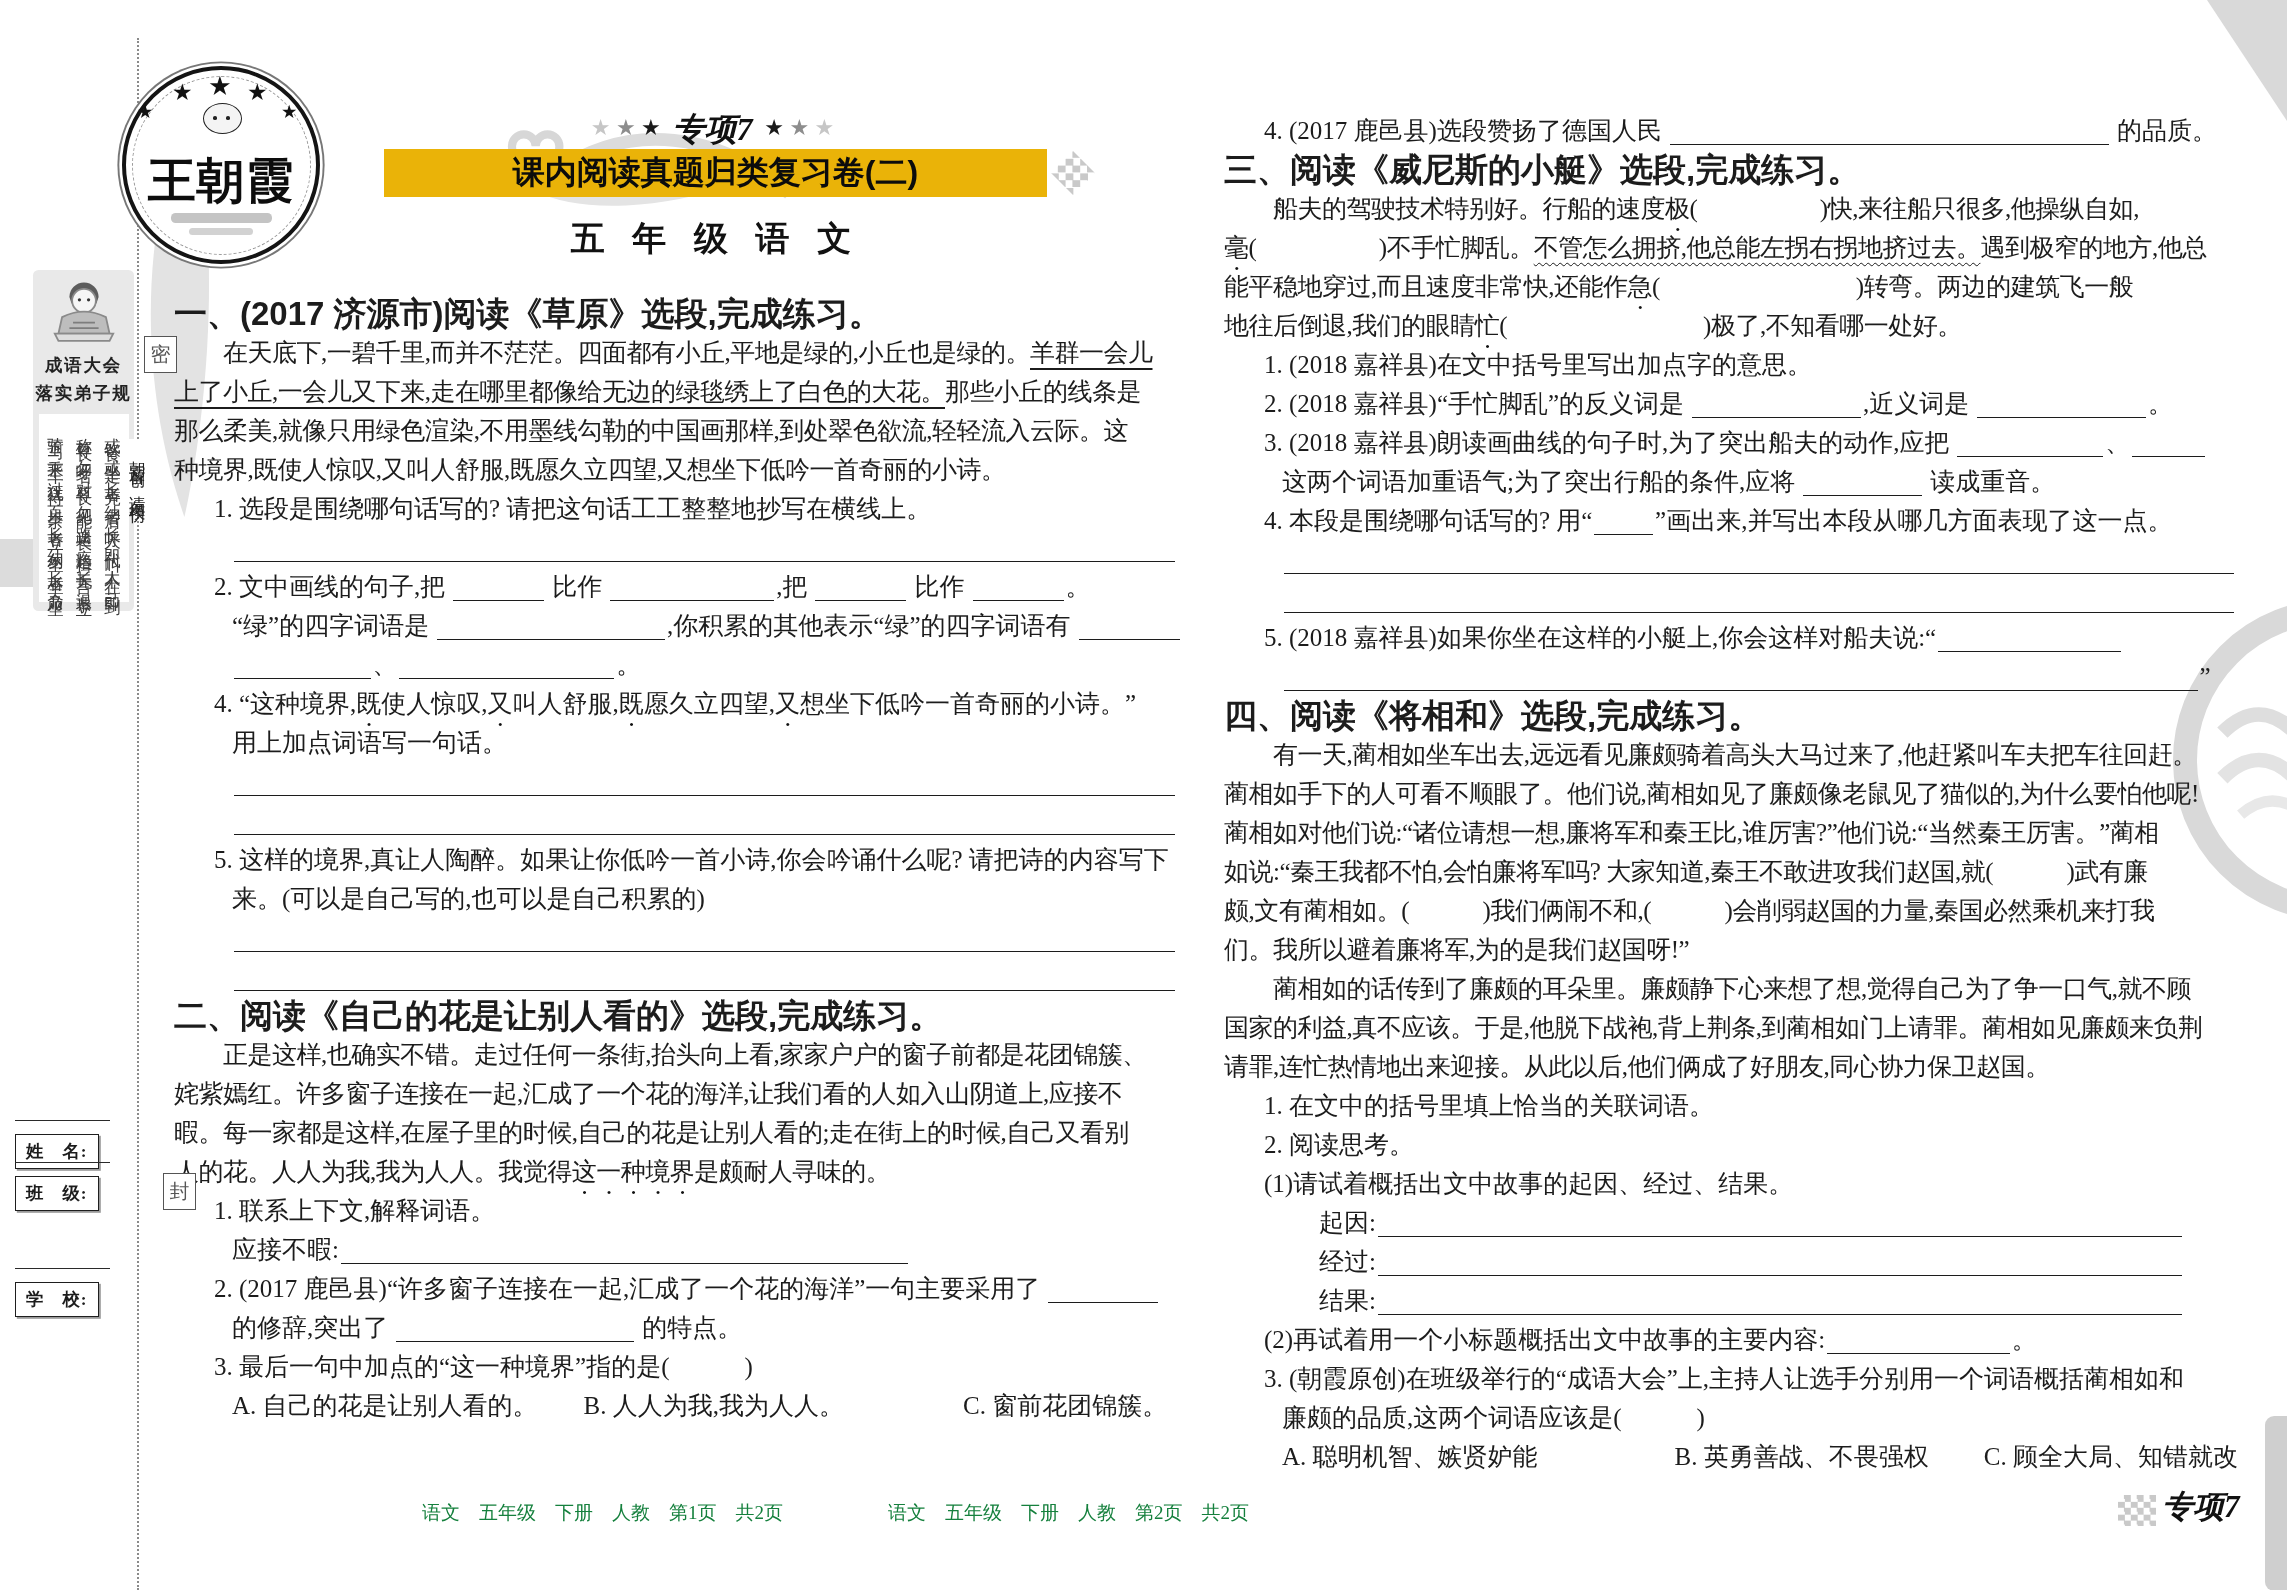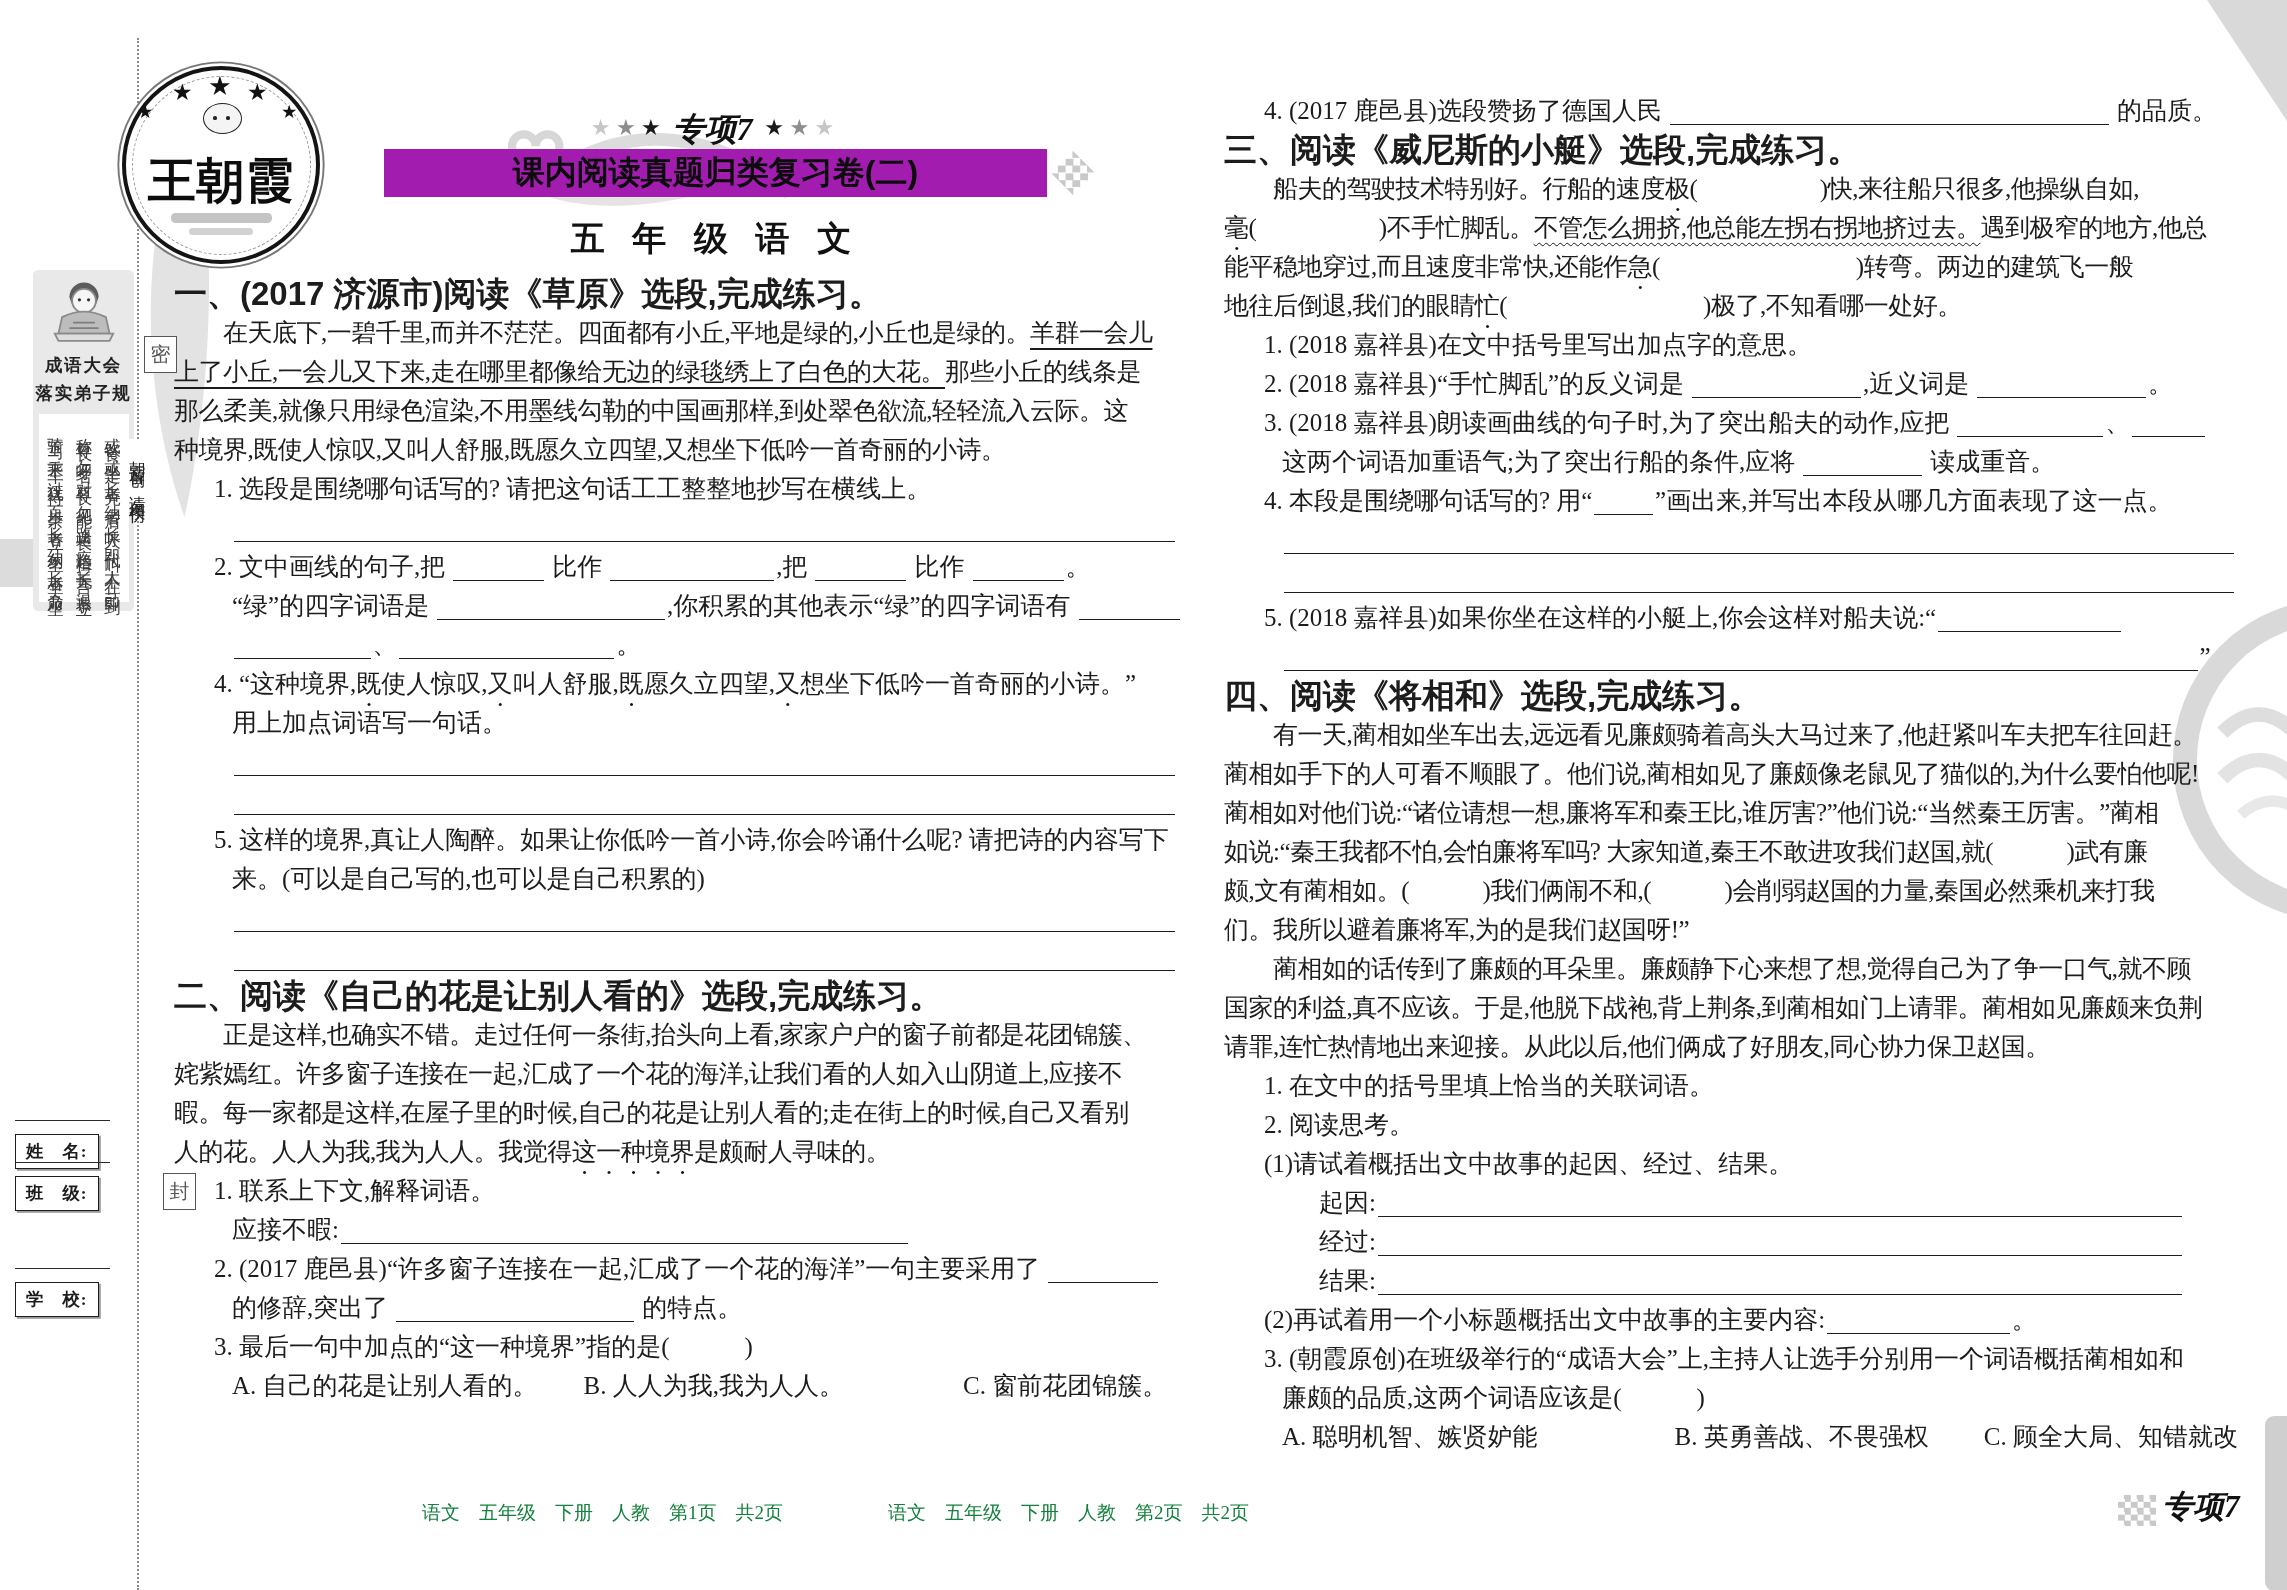--- a/index.html
+++ b/index.html
@@ -46,31 +46,31 @@
   .face i.e1{left:9.1px;} .face i.e2{left:22px;}
   .logo-name{position:absolute;left:0;right:0;top:79px;text-align:center;font-size:48px;font-weight:bold;
              letter-spacing:0.9px;color:#0d0d0d;}
   .logo-sub1{position:absolute;left:45px;top:143px;width:101px;height:10px;background:#c4c4c4;border-radius:4.6px;}
   .logo-sub2{position:absolute;left:63px;top:158px;width:64px;height:7.3px;background:#d2d2d2;border-radius:3.7px;}
 
   .hdr-stars{position:absolute;left:493px;top:108px;width:439px;text-align:center;z-index:2;white-space:nowrap;}
   .hdr-stars .st{font-size:22px;vertical-align:5.5px;margin:0 2.7px;}
   .c1{color:#c6c6c6;} .c2{color:#8d8d8d;} .c3{color:#1a1a1a;}
   .unit{font-size:32px;font-style:italic;font-weight:bold;margin:0 9.1px;color:#111;}
-  .banner{position:absolute;left:384px;top:149px;width:663px;height:48px;background:#a21caf;z-index:2;
+  .banner{position:absolute;left:384px;top:149px;width:663px;height:48px;background:#eab308;z-index:2;
           display:flex;align-items:center;justify-content:center;}
   .banner span{font-family:"Liberation Sans","DejaVu Sans",sans-serif;font-weight:bold;font-size:32px;color:#0c0c0c;}
   .pix{position:absolute;left:1051px;top:151px;width:44px;height:44px;z-index:2;
        background:repeating-conic-gradient(#c9c9c9 0% 25%,transparent 0% 50%) 0 0/14.6px 14.6px;
        clip-path:polygon(50% 0,100% 50%,50% 100%,0 50%);}
   .subtitle{position:absolute;left:384px;top:216px;width:663px;text-align:center;z-index:2;
             font-family:"Liberation Sans","DejaVu Sans",sans-serif;font-weight:bold;font-size:34px;letter-spacing:9.1px;color:#111;}
 
   
-  .col{position:absolute;z-index:2;}
+  .col{position:absolute;z-index:2;margin-top:20px;}
   .colL{left:174px;top:274px;width:1012px;}
   .colR{left:1224px;top:91px;width:1023px;}
   .t-line{height:39px;line-height:39px;white-space:nowrap;font-size:25px;}
   .t-line.h{font-family:"Liberation Sans","DejaVu Sans",sans-serif;font-weight:bold;font-size:33px;}
   .t-line.p{letter-spacing:-0.5px;}
   .t-line.q{padding-left:40px;}
   .t-line.qc{padding-left:58px;}
   .t-line.sub{padding-left:95px;}
   .blank{display:inline-block;border-bottom:1.8px solid #1c1c1c;height:27.4px;vertical-align:-6.4px;margin:0 1.8px;}
   .gap{display:inline-block;height:0.9px;}

